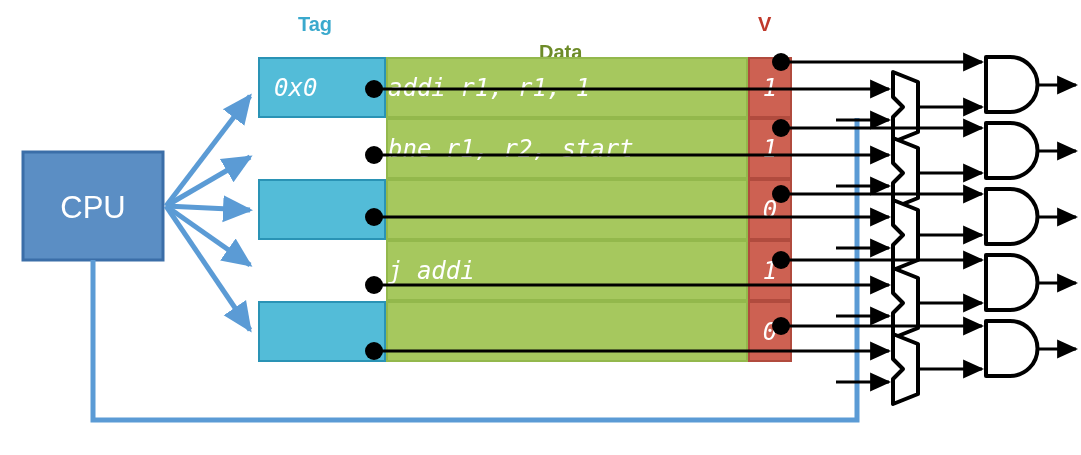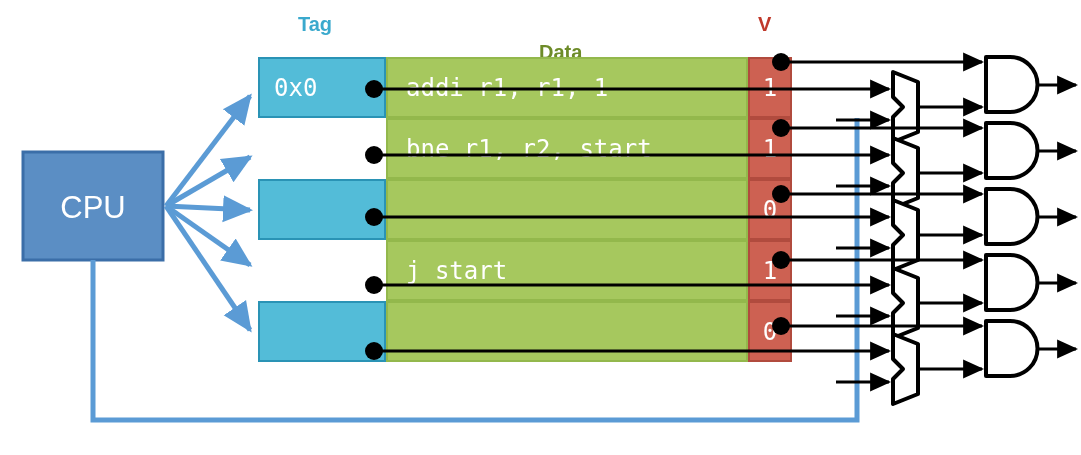--- a/index.html
+++ b/index.html
@@ -10,23 +10,23 @@
   .colhdr{position:absolute;font-weight:bold;font-size:20px;line-height:1;white-space:nowrap;}
   #hdr-tag{left:298px;top:14px;color:#3aa9cd;}
   #hdr-data{left:539px;top:14px;color:#6d8b28;margin-top:28px;}
   #hdr-v{left:758px;top:14px;color:#c0392b;}
 
   
   #cache{position:absolute;left:258px;top:57px;width:534px;height:307px;}
   .row{position:absolute;left:0;width:534px;height:61px;}
   .cell{position:absolute;top:0;height:61px;box-sizing:border-box;
         font-family:"DejaVu Sans Mono",monospace;font-size:24px;color:#ffffff;
-        display:flex;align-items:center;}
+        display:flex;align-items:center;font-style:italic;}
   .cell-tag{left:0;width:128px;background:#53bcd8;border:2px solid #2a93b5;padding-left:14px;}
-  .cell-data{left:128px;width:362px;background:#a6c85e;border:2px solid #93b84c;padding-left:18px;}
+  .cell-data{left:128px;width:362px;background:#a6c85e;border:2px solid #93b84c;}
   .cell-v{left:490px;width:44px;background:#cd6152;border:2px solid #b14b3e;
           justify-content:center;padding-left:0;}
 
   
   #wires{position:absolute;left:0;top:0;width:1081px;height:455px;}
 </style>
 </head>
 <body>
 
 <div id="stage">
@@ -48,21 +48,21 @@
       <div class="cell cell-v">1</div>
     </div>
 
     <div class="row" style="top:122px">
       <div class="cell cell-tag"></div>
       <div class="cell cell-data"></div>
       <div class="cell cell-v">0</div>
     </div>
 
     <div class="row" style="top:183px">
-      <div class="cell cell-data">j start</div>
+      <div class="cell cell-data">j addi</div>
       <div class="cell cell-v">1</div>
     </div>
 
     <div class="row" style="top:244px">
       <div class="cell cell-tag"></div>
       <div class="cell cell-data"></div>
       <div class="cell cell-v">0</div>
     </div>
 
   </div>

